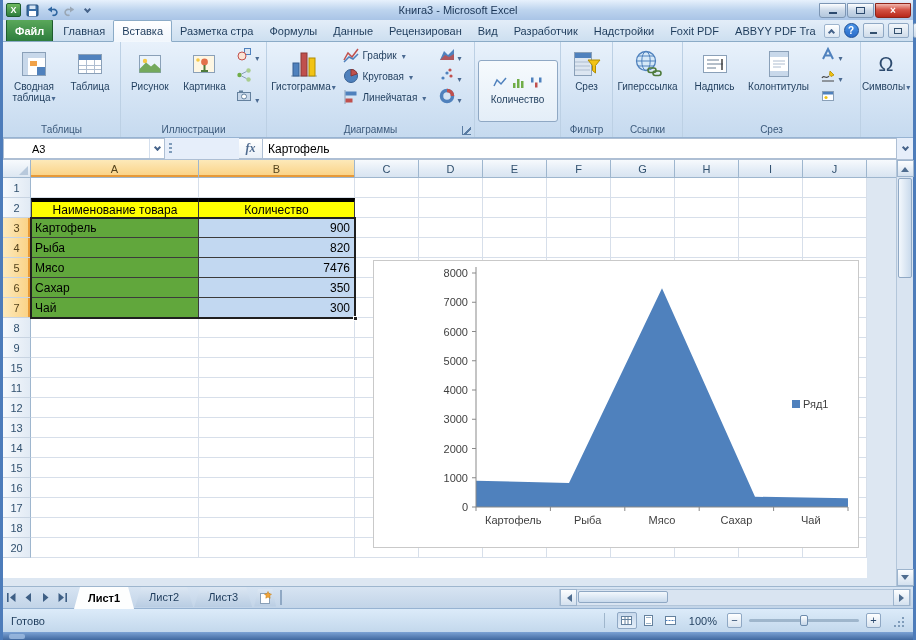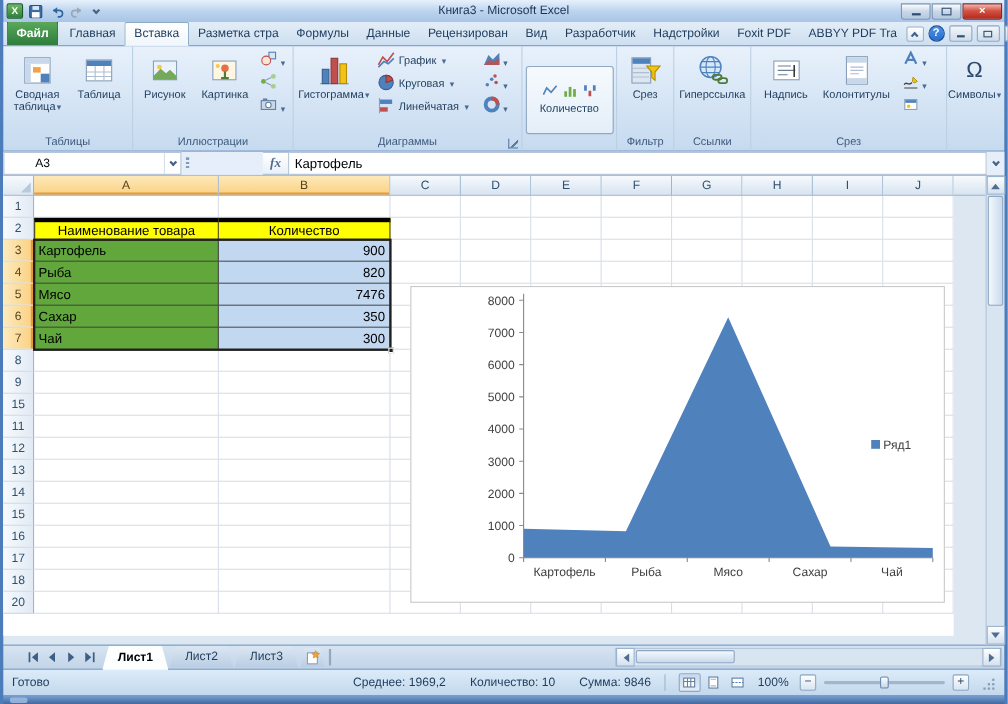--- a/index.html
+++ b/index.html
@@ -92,21 +92,21 @@
 .vscroll{position:absolute;right:0;top:0;width:17px;height:426px;background:#d9e4f1;border-left:1px solid #b3c6da;display:flex;flex-direction:column;align-items:center;}
 .sbtn{width:17px;height:17px;flex:none;background:linear-gradient(#fdfeff,#d4e1ef);border:1px solid #9db4cd;display:flex;align-items:center;justify-content:center;}
 .vtrack{flex:1;width:17px;position:relative;}
 .vthumb{position:absolute;top:1px;left:1px;width:14px;height:100px;background:linear-gradient(90deg,#f3f8fd,#c9daec);border:1px solid #8fa8c4;border-radius:2px;}
 .triU{width:0;height:0;border:4px solid transparent;border-bottom:5px solid #4f6d90;margin-top:-3px;}
 .triD{width:0;height:0;border:4px solid transparent;border-top:5px solid #4f6d90;margin-bottom:-3px;}
 .triL{width:0;height:0;border:4px solid transparent;border-right:5px solid #4f6d90;margin-left:-3px;}
 .triR{width:0;height:0;border:4px solid transparent;border-left:5px solid #4f6d90;margin-right:-3px;}
 
 
-.sheetrow{height:22px;background:linear-gradient(#d7e4f2,#c2d4e8);border-top:1px solid #9eb6ce;display:flex;align-items:center;padding-left:19px;}
+.sheetrow{height:22px;background:linear-gradient(#d7e4f2,#c2d4e8);border-top:1px solid #9eb6ce;display:flex;align-items:center;padding-left:0;}
 .navbtn{width:17px;height:17px;display:flex;align-items:center;justify-content:center;border-radius:2px;}
 .stabs{display:flex;align-self:stretch;align-items:flex-start;margin-left:3px;}
 .stab{height:20px;display:flex;align-items:center;padding:0 14px;font-size:11px;color:#1e3c5c;background:linear-gradient(#dce7f3,#b9cde3);margin-right:1px;clip-path:polygon(6px 0,calc(100% - 6px) 0,100% 100%,0 100%);}
 .stab.active{background:#fdfefe;font-weight:bold;color:#000;height:22px;z-index:2;}
 .inssheet{width:22px;height:18px;display:flex;align-items:center;justify-content:center;background:linear-gradient(#dce7f3,#b9cde3);clip-path:polygon(4px 0,calc(100% - 4px) 0,100% 100%,0 100%);margin-left:1px;}
 .tabsplit{width:6px;height:15px;border-left:2px solid #8fa8c4;margin:0 4px;}
 .hscroll{margin-left:auto;margin-right:2px;display:flex;align-items:center;width:352px;height:17px;background:#d9e4f1;border:1px solid #b3c6da;}
 .htrack{flex:1;height:15px;position:relative;}
 .hthumb{position:absolute;left:1px;top:1px;height:12px;width:90px;background:linear-gradient(#f3f8fd,#c9daec);border:1px solid #8fa8c4;border-radius:2px;}
 
@@ -859,25 +859,20 @@
         </div>
       <span class="sbtn">
           <i class="triR"></i>
         </span>
     </div>
   </div>
 
   <div class="statusbar">
     <span class="smode">Готово</span>
     <div class="sspacer"></div>
-    <div id="status-stats" class="sstats">
-        <div class="stat">Среднее: 1969,2</div>
-        <div class="stat">Количество: 10</div>
-        <div class="stat">Сумма: 9846</div>
-      </div>
     <div class="sdiv"></div>
     <div class="viewbtns">
       <span class="vbtn active">
           <svg width="13" height="13" viewBox="0 0 13 13">
             <rect x="1.5" y="2.5" width="10" height="8" fill="#fff" stroke="#64819e"></rect>
             <path d="M1.5,5.5 H11.5 M5,2.5 V10.5 M8,2.5 V10.5" stroke="#64819e" fill="none"></path>
           </svg>
         </span>
       <span class="vbtn">
           <svg width="13" height="13" viewBox="0 0 13 13">

